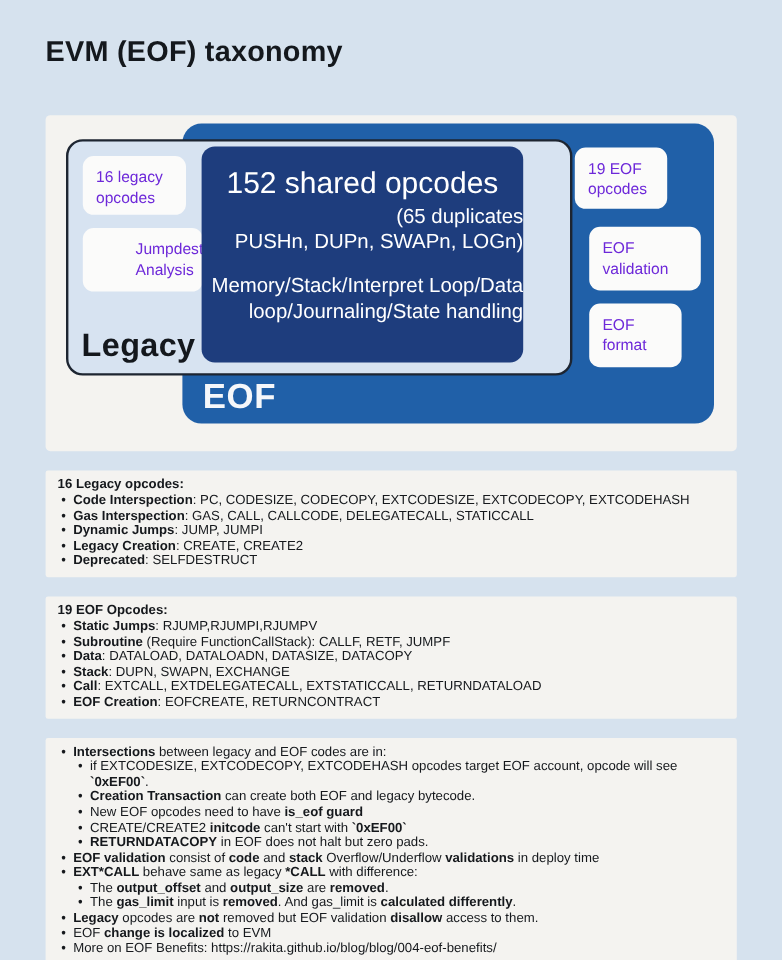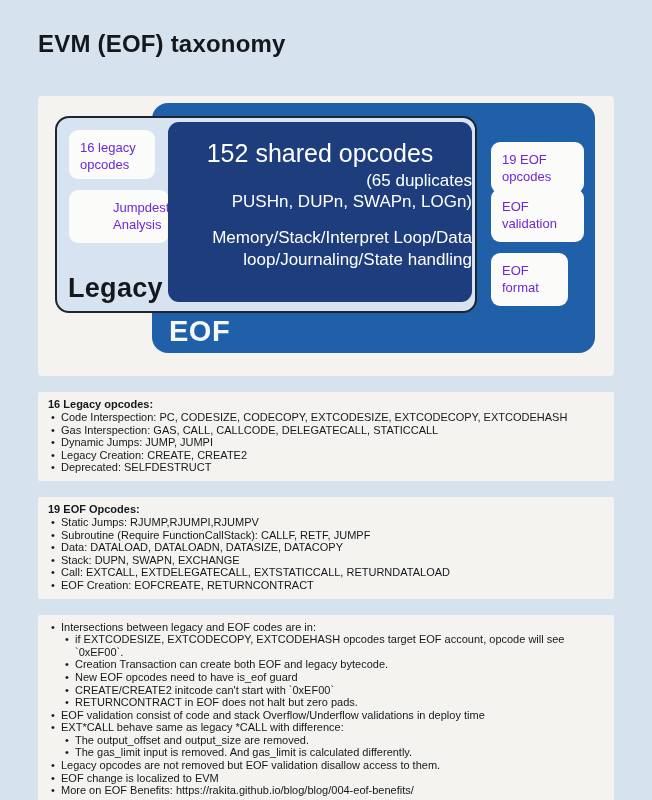--- a/index.html
+++ b/index.html
@@ -36,44 +36,44 @@
     position:absolute; left:11px; bottom:7px;
     font-size:27px; font-weight:bold; color:var(--text-dark,#14181d); letter-spacing:.3px;
   }
   .card {
     position:absolute; background:var(--card-bg,#fbfbfa); border-radius:9px;
     color:#6d28d9; font-size:13px; line-height:1.32;
     padding:9px 8px 0 11px; box-sizing:border-box;
   }
   .card-legacy-1 { left:12px; top:12px;  width:86px; height:49px; }
   .card-legacy-2 { left:12px; top:72px;  width:100px; height:53px;padding-left:44px; }
-  .card-eof-1    { left:339px; top:20px;  width:93px; height:51px;margin-top:19px; }
+  .card-eof-1    { left:327px; top:20px;  width:77px; height:51px; }
   .card-eof-2    { left:339px; top:86px;  width:93px; height:53px; }
   .card-eof-3    { left:339px; top:150px; width:77px; height:53px; }
   .navy-rect {
-    position:absolute; left:111px; top:4px; width:304px; height:180px;
+    position:absolute; left:111px; top:4px; width:268px; height:180px;
     background:var(--center-navy,#1e3d7d); border-radius:11px;
     color:#ffffff; text-align:center; padding-top:15px; box-sizing:border-box;
   }
   .navy-line1 { font-size:25px; line-height:1.3; }
   .navy-sub   { font-size:17px; line-height:1.26;text-align:right; }
   .navy-para2 { margin-top:15px; }
   .panel {
     margin:16px 0 4px 38px; width:576px; box-sizing:border-box;
     background:var(--panel-bg,#f4f3f0); border-radius:2px;
     padding:6px 10px 7px 10px;
     color:#15181c; font-size:11px; line-height:12.6px;
   }
   .panel h3 { margin:0; font-size:11px; line-height:13px; font-weight:bold; }
   .panel ul { margin:0; padding:0; list-style:none; }
   .panel li { position:relative; padding-left:13px; }
   .panel li.lvl2 { padding-left:27px; }
   .panel li .dot { position:absolute; left:3px; top:0; }
   .panel li.lvl2 .dot { left:17px; }
-  b { font-weight:normal; }
+  b { font-weight:bold; }
 </style>
 </head>
 <body>
 
 <h1 class="title">EVM (EOF) taxonomy</h1>
 
 <div class="canvas">
 
   <div class="eof-rect">
     <div class="card card-eof-1">19 EOF opcodes</div>
@@ -122,21 +122,21 @@
     </ul>
 </section>
 
 <section class="panel">
   <ul>
       <li class="lvl1"><span class="dot">•</span><span><b>Intersections</b> between legacy and EOF codes are in:</span></li>
       <li class="lvl2"><span class="dot">•</span><span>if EXTCODESIZE, EXTCODECOPY, EXTCODEHASH opcodes target EOF account, opcode will see <b>`0xEF00`</b>.</span></li>
       <li class="lvl2"><span class="dot">•</span><span><b>Creation Transaction</b> can create both EOF and legacy bytecode.</span></li>
       <li class="lvl2"><span class="dot">•</span><span>New EOF opcodes need to have <b>is_eof guard</b></span></li>
       <li class="lvl2"><span class="dot">•</span><span>CREATE/CREATE2 <b>initcode</b> can't start with <b>`0xEF00`</b></span></li>
-      <li class="lvl2"><span class="dot">•</span><span><b>RETURNCONTRACT</b> in EOF does not halt but zero pads.</span></li>
+      <li class="lvl2"><span class="dot">•</span><span><b>RETURNDATACOPY</b> in EOF does not halt but zero pads.</span></li>
       <li class="lvl1"><span class="dot">•</span><span><b>EOF validation</b> consist of <b>code</b> and <b>stack</b> Overflow/Underflow <b>validations</b> in deploy time</span></li>
       <li class="lvl1"><span class="dot">•</span><span><b>EXT*CALL</b> behave same as legacy <b>*CALL</b> with difference:</span></li>
       <li class="lvl2"><span class="dot">•</span><span>The <b>output_offset</b> and <b>output_size</b> are <b>removed</b>.</span></li>
       <li class="lvl2"><span class="dot">•</span><span>The <b>gas_limit</b> input is <b>removed</b>. And gas_limit is <b>calculated differently</b>.</span></li>
       <li class="lvl1"><span class="dot">•</span><span><b>Legacy</b> opcodes are <b>not</b> removed but EOF validation <b>disallow</b> access to them.</span></li>
       <li class="lvl1"><span class="dot">•</span><span>EOF <b>change is localized</b> to EVM</span></li>
       <li class="lvl1"><span class="dot">•</span><span>More on EOF Benefits: https://rakita.github.io/blog/blog/004-eof-benefits/</span></li>
     </ul>
 </section>
 

